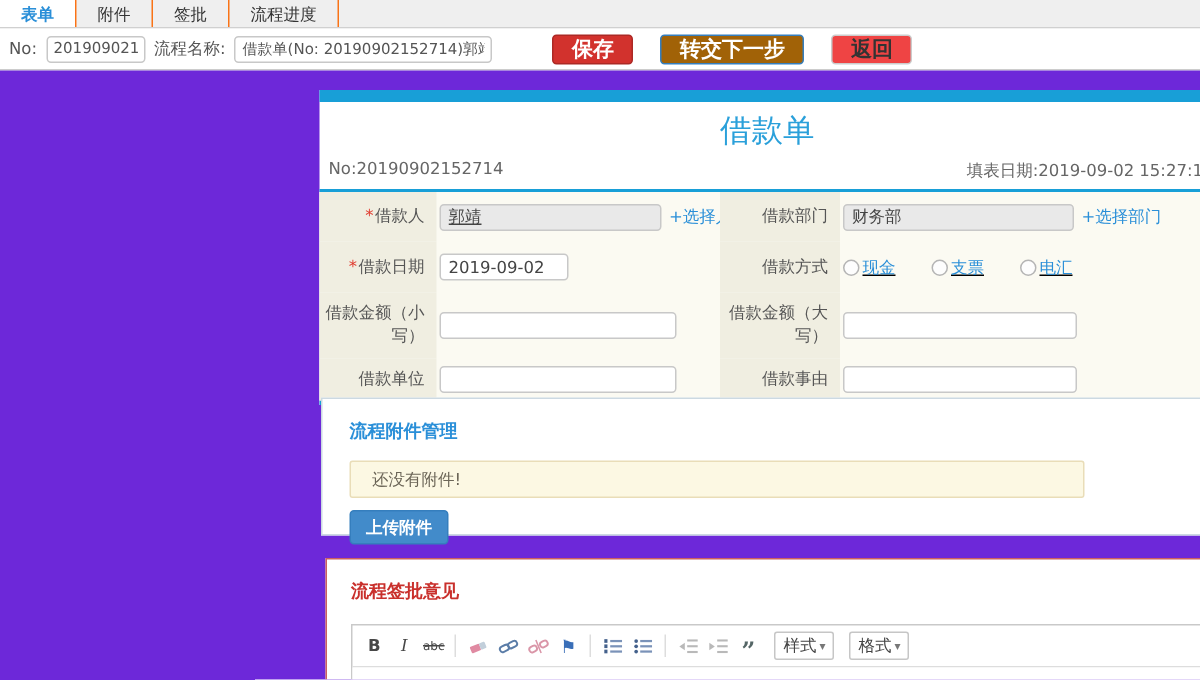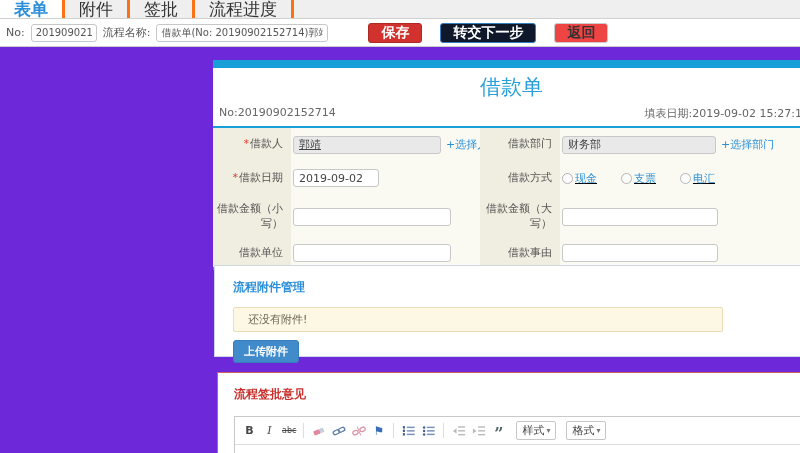--- a/index.html
+++ b/index.html
@@ -1,31 +1,31 @@
 <!DOCTYPE html>
 <html><head>
 <meta charset="utf-8">
 <style>
   * { margin:0; padding:0; box-sizing:border-box; }
   html,body { width:800px; height:453px; overflow:hidden; font-family:"DejaVu Sans", sans-serif; background:#fff; }
 
   
   .tabbar { height:19px; background:#efefef; border-bottom:1px solid #d0d0d0; display:flex; }
-  .tab { font-size:17px; line-height:19px; padding:0 14px; color:#333; border-right:3px solid #f97316; cursor:default; }
+  .tab { font-size:11px; line-height:19px; padding:0 14px; color:#333; border-right:1px solid #f97316; cursor:default; }
   .tab.active { background:#fff; color:#2a8fd8; font-weight:bold; }
 
   
   .toolbar { height:28px; background:#fff; border-bottom:1px solid #ccc; display:flex; align-items:center; padding:0 6px; gap:6px; }
   .tb-label { font-size:11px; color:#555; white-space:nowrap; }
   .tb-input { height:18px; border:1px solid #c8c8c8; border-radius:3px; font-size:10px; color:#555; padding:0 4px; font-family:"DejaVu Sans", sans-serif; }
   #no-input { width:66px; }
   #name-input { width:172px; }
   .btn { height:20px; font-size:14px; font-weight:bold; border-radius:3px; border:1px solid transparent; padding:0 12px; cursor:pointer; font-family:"DejaVu Sans", sans-serif; }
   .btn-save { background:#d2322d; border-color:#ac2925; color:#fff; margin-left:34px; }
-  .btn-next { background:#0f172a; border-color:#357ebd; color:#fff; margin-left:12px; }
+  .btn-next { background:#a16207; border-color:#357ebd; color:#fff; margin-left:12px; }
   .btn-back { background:#ef4444; border-color:#ccc; color:#333; margin-left:12px; }
 
   
   .page-body { position:relative; height:406px; background:#6d28d9; overflow:hidden; }
 
   
   .loan-panel { position:absolute; left:213px; top:13px; width:597px; background:#fff; }
   .loan-topbar { height:8px; background:#189fd7; }
   .loan-header { padding-top:4px; border-bottom:2px solid #189fd7; }
   .loan-title { text-align:center; font-size:21px; color:#2aa0da; line-height:30px; }

